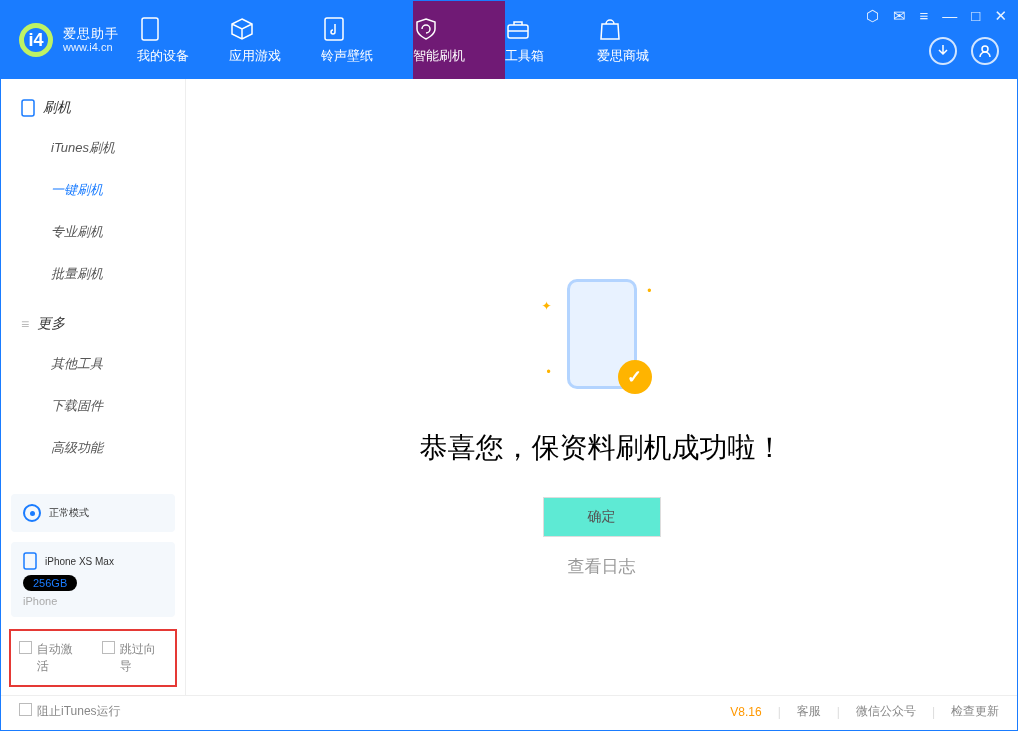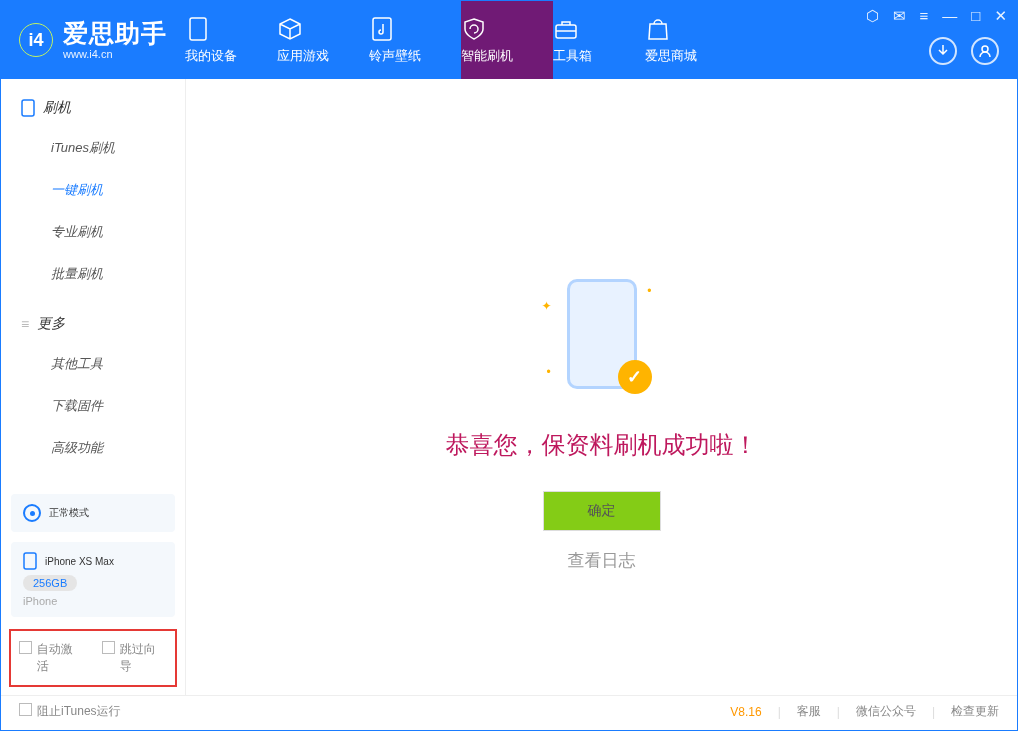--- a/index.html
+++ b/index.html
@@ -1,23 +1,23 @@
 <!DOCTYPE html>
 <html><head>
 <meta charset="utf-8">
 <style>
 * { margin: 0; padding: 0; box-sizing: border-box; font-family: "Microsoft YaHei", Arial, sans-serif; }
 body { background: #fff; width: 1018px; height: 731px; overflow: hidden; border: 1px solid #1a7cff; }
 
 
 .header { background: #1a7cff; height: 78px; display: flex; align-items: stretch; color: #fff; position: relative; }
 .logo-area { display: flex; align-items: center; padding: 0 18px; gap: 10px; }
-.logo-circle { width: 34px; height: 34px; border: 1px solid #bef264; border-radius: 50%; display: flex; align-items: center; justify-content: center; font-weight: bold; font-size: 18px; }
+.logo-circle { width: 34px; height: 34px; border: 5px solid #bef264; border-radius: 50%; display: flex; align-items: center; justify-content: center; font-weight: bold; font-size: 18px; }
 .logo-text { line-height: 1.1; }
-.logo-text .cn { font-size: 25px; font-weight: 700; letter-spacing: 1px; }
+.logo-text .cn { font-size: 13px; font-weight: 400; letter-spacing: 1px; }
 .logo-text .en { font-size: 11px; opacity: 0.9; }
 .nav { display: flex; }
 .nav-item { width: 92px; display: flex; flex-direction: column; align-items: flex-start; justify-content: center; gap: 5px; cursor: pointer; font-size: 13px; }
 .nav-item.active { background: #701a75; }
 .nav-icon { width: 26px; height: 26px; display: flex; align-items: center; justify-content: center; }
 .titlebar-icons { position: absolute; top: 6px; right: 10px; display: flex; gap: 14px; font-size: 15px; }
 .titlebar-icons span { cursor: pointer; opacity: 0.9; }
 .header-right { position: absolute; right: 18px; bottom: 14px; display: flex; gap: 14px; }
 .circle-btn { width: 28px; height: 28px; border: 2px solid rgba(255,255,255,0.8); border-radius: 50%; display: flex; align-items: center; justify-content: center; cursor: pointer; }
 
@@ -26,38 +26,38 @@
 .sidebar { width: 185px; border-right: 1px solid #eee; display: flex; flex-direction: column; }
 .side-section { padding: 20px 0 0 0; font-style: italic; }
 .side-header { display: flex; align-items: center; gap: 8px; padding: 0 20px 10px 20px; font-size: 14px; color: #333; }
 .side-items { }
 .side-item { padding: 12px 0 12px 50px; font-size: 13px; color: #555; cursor: pointer; }
 .side-item.active { color: #1a7cff; }
 
 .device-cards { margin-top: auto; padding: 10px; display: flex; flex-direction: column; gap: 10px; }
 .card { background: #f4f8fc; border-radius: 4px; padding: 10px 12px; }
 .card .row1 { display: flex; align-items: center; gap: 8px; font-size: 10px; color: #333; font-weight: 500; }
-.badge { display: inline-block; background: #e5e5e5; color: #1a7cff; border-radius: 10px; padding: 2px 10px; font-size: 11px; margin-top: 5px; text-align: center; }
+.badge { display: inline-block; background: #000000; color: #1a7cff; border-radius: 10px; padding: 2px 10px; font-size: 11px; margin-top: 5px; text-align: center; }
 .card .sub { color: #aaa; font-size: 11px; margin-top: 4px; }
 .dot-icon { width: 18px; height: 18px; border: 2px solid #1a7cff; border-radius: 50%; display:flex;align-items:center;justify-content:center; }
 .dot-icon::after{content:"";width:5px;height:5px;background:#1a7cff;border-radius:50%;}
 
 .checkbox-row { border: 2px solid #e53935; margin: 2px 8px 8px 8px; padding: 10px 8px; display: flex; gap: 18px; font-size: 12px; color: #888; }
 .cb { display: flex; align-items: flex-start; gap: 5px; cursor: pointer; }
 .cb-box { width: 13px; height: 13px; border: 1px solid #bbb; background:#fff; }
 
 
 .main { flex: 1; display: flex; flex-direction: column; align-items: center; justify-content: flex-start; padding-top: 200px; }
 .phone-graphic { position: relative; width: 120px; height: 120px; margin-bottom: 30px; }
 .phone-body { width: 70px; height: 110px; border: 3px solid #b3d4ff; border-radius: 10px; background: #e8f2ff; margin: 0 auto; position: relative; }
 .phone-check { position: absolute; right: 10px; bottom: 5px; width: 34px; height: 34px; background: #ffb400; border-radius: 50%; display:flex;align-items:center;justify-content:center;color:#fff;font-size:18px;font-weight:bold; }
 .spark { position:absolute; color:#ffb400; font-size:12px; }
 .s1{top:20px;left:0;} .s2{top:5px;right:10px;} .s3{bottom:20px;left:5px;}
-.success-title { font-size: 24px; color: #be185d; margin-bottom: 30px; }
-.ok-btn { border: 1px solid #ddd; background: #84cc16; padding: 10px 44px; font-size: 14px; color: #555; cursor: pointer; margin-bottom: 18px; }
+.success-title { font-size: 28px; color: #000000; margin-bottom: 30px; }
+.ok-btn { border: 1px solid #ddd; background: #5eead4; padding: 10px 44px; font-size: 14px; color: #555; cursor: pointer; margin-bottom: 18px; }
 .log-link { font-size: 17px; color: #999; cursor: pointer; }
 
 
 .footer { height: 32px; border-top: 1px solid #eee; display: flex; align-items: center; padding: 0 18px; font-size: 12px; color: #888; }
 .footer .left { display:flex;align-items:center;gap:6px; }
 .footer .right { margin-left: auto; display: flex; align-items: center; gap: 16px; }
 .footer .sep { color: #ddd; }
 .ver { color: #ff9800; }
 .flink { cursor:pointer; }
 

